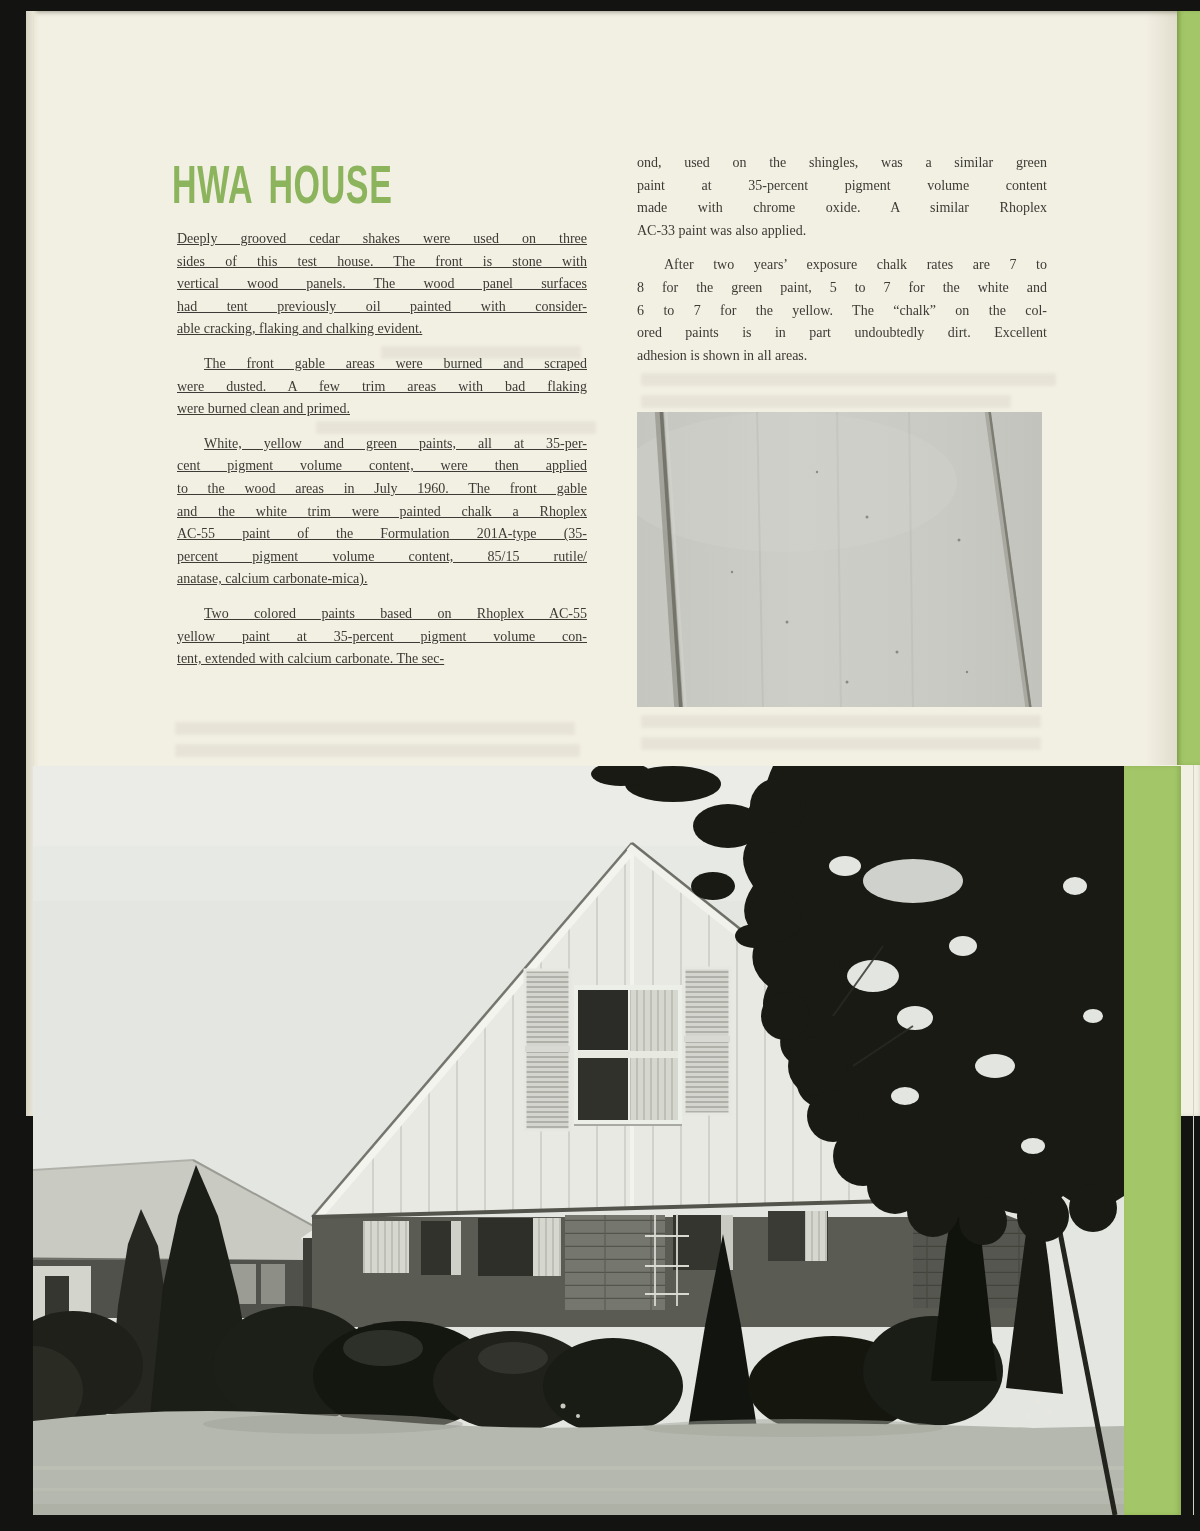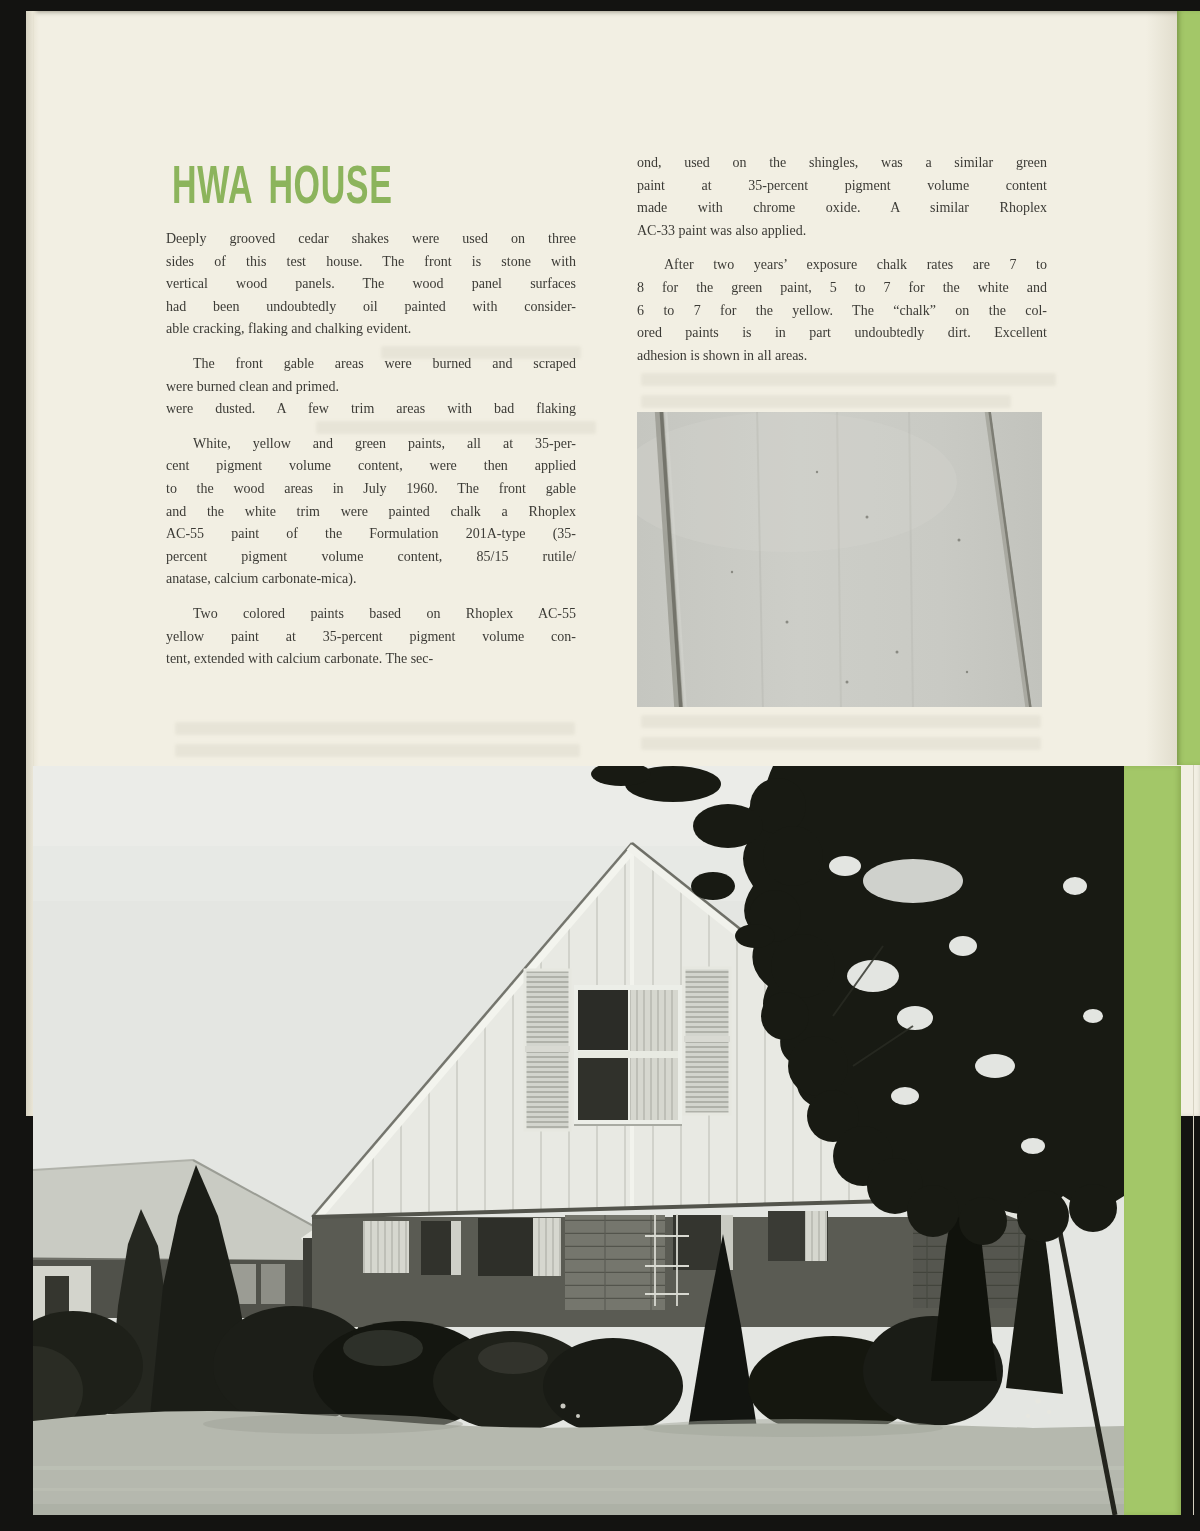--- a/index.html
+++ b/index.html
@@ -28,21 +28,21 @@
     letter-spacing:1px;word-spacing:10px;
     color:var(--title-green,#8cb45c);
     transform:scaleX(0.63);transform-origin:left top;
     white-space:nowrap;
   }
   .col{
     position:absolute;width:410px;
     color:var(--ink,#3c3b36);
     font-size:14px;
   }
-  .col-left{left:140px;top:217px;}
+  .col-left{left:151px;top:217px;text-decoration:underline;}
   .col-right{left:611px;top:141px;}
   .para{margin:0 0 12px 0;}
   .line{
     height:22.6px;line-height:22.6px;
     text-align:justify;text-align-last:justify;
     overflow:hidden;white-space:nowrap;
   }
   .line.last{text-align-last:left;}
   .para.indent .line:first-child{text-indent:27px;}
   .photo-small{position:absolute;left:611px;top:401px;width:405px;height:295px;}
@@ -75,27 +75,27 @@
   <div class="page">
     <div class="left-edge"></div>
 
     <h1 class="title">HWA HOUSE</h1>
 
     <div class="col col-left" id="col-left">
         <div class="para">
           <div class="line">Deeply grooved cedar shakes were used on three</div>
           <div class="line">sides of this test house. The front is stone with</div>
           <div class="line">vertical wood panels.  The wood panel surfaces</div>
-          <div class="line">had been undoubtedly oil painted with consider-</div>
+          <div class="line">had tent previously oil painted with consider-</div>
           <div class="line last">able cracking, flaking and chalking evident.</div>
         </div>
         <div class="para indent">
           <div class="line">The front gable areas were burned and scraped</div>
+          <div class="line">were dusted.  A few trim areas with bad flaking</div>
           <div class="line last">were burned clean and primed.</div>
-          <div class="line">were dusted.  A few trim areas with bad flaking</div>
         </div>
         <div class="para indent">
           <div class="line">White, yellow and green paints, all at 35-per-</div>
           <div class="line">cent pigment volume content, were then applied</div>
           <div class="line">to the wood areas in July 1960.  The front gable</div>
           <div class="line">and the white trim were painted chalk a Rhoplex</div>
           <div class="line">AC-55 paint of the Formulation 201A-type (35-</div>
           <div class="line">percent pigment volume content, 85/15 rutile/</div>
           <div class="line last">anatase, calcium carbonate-mica).</div>
         </div>

